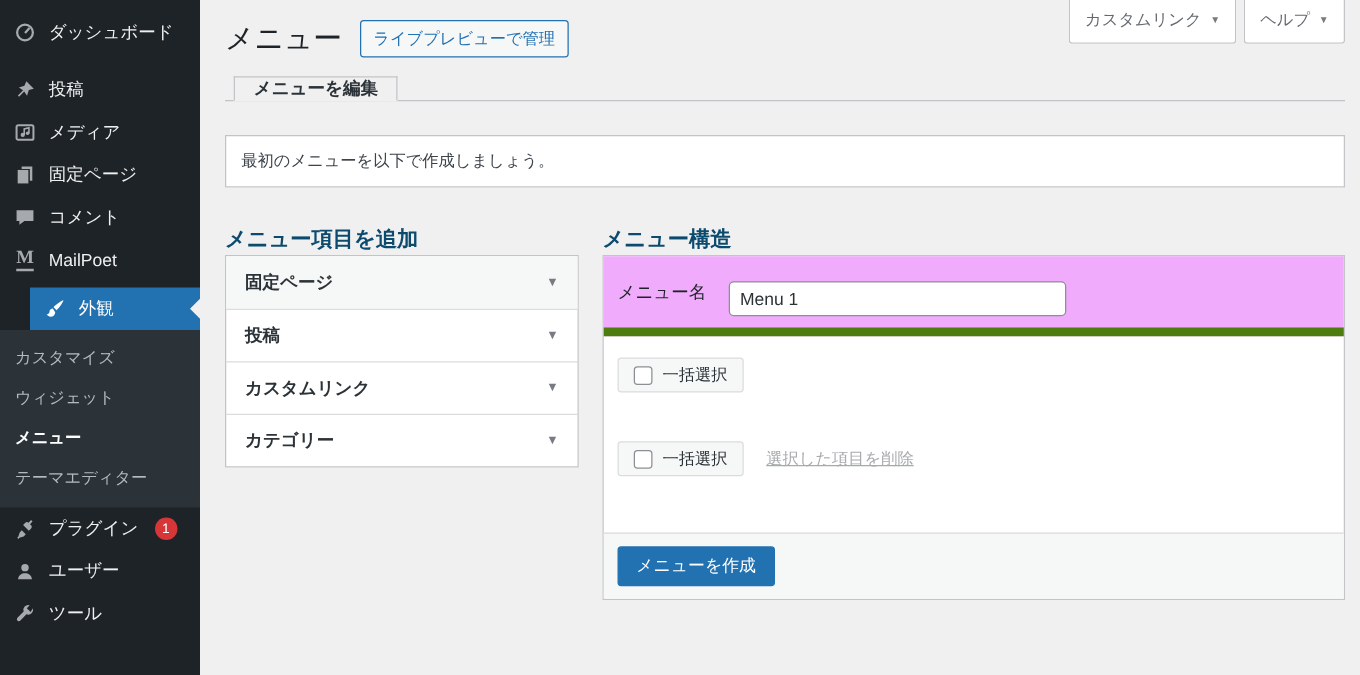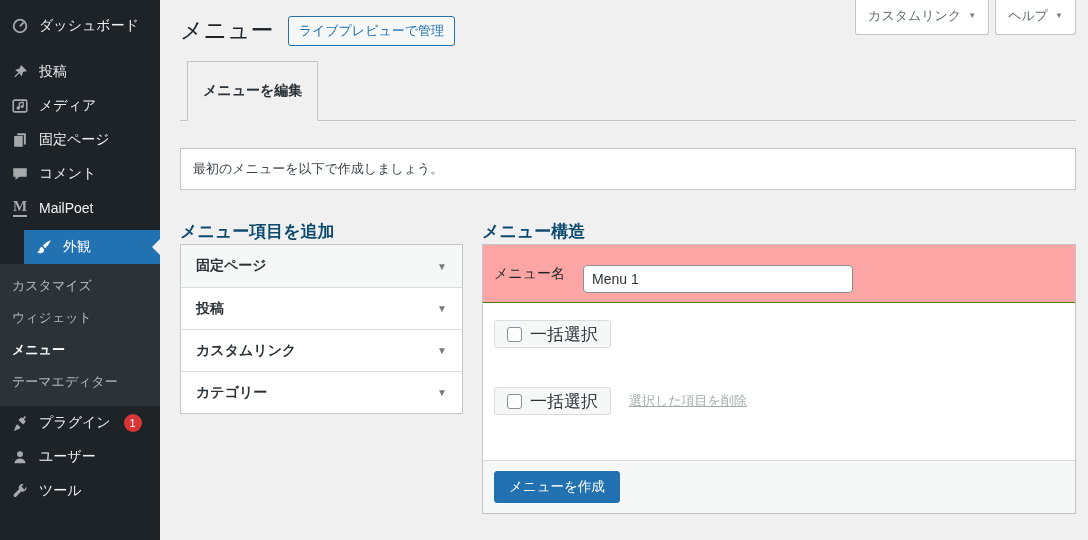--- a/index.html
+++ b/index.html
@@ -25,43 +25,43 @@
   .content { position:absolute; left:160px; top:0; right:0; bottom:0; padding:0 12px 0 20px; }
   .screen-meta { position:absolute; top:0; right:12px; display:flex; gap:6px; }
   .meta-btn { display:inline-flex; align-items:center; gap:7px; padding:7px 12px 9px; background:#fff; border:1px solid #c3c4c7; border-top:none; border-radius:0 0 3px 3px; color:#646970; font-size:13px; cursor:pointer; }
   .caret { font-size:8px; color:#787c82; line-height:1; }
 
   .title-row { margin-top:16px; display:flex; align-items:center; }
   h1.page-title { font-size:23px; font-weight:400; color:#1d2327; line-height:1.3; }
   .page-title-action { margin-left:14px; padding:5px 10px; background:#f6f7f7; border:1px solid #2271b1; border-radius:3px; color:#2271b1; font-size:13px; cursor:pointer; }
 
   .nav-tab-wrapper { display:flex; margin-top:14px; padding-left:7px; border-bottom:1px solid #c3c4c7; }
-  .nav-tab { position:relative; top:1px; display:inline-block; padding:20px 15px; background:#f0f0f1; border:1px solid #c3c4c7; border-bottom:1px solid #f0f0f1; font-size:14px; font-weight:bold; color:#2c3338; cursor:pointer; }
+  .nav-tab { position:relative; top:1px; display:inline-block; padding:0 15px; background:#f0f0f1; border:1px solid #c3c4c7; border-bottom:1px solid #f0f0f1; font-size:14px; font-weight:bold; color:#2c3338; cursor:pointer; }
 
   .manage-notice { margin-top:27px; background:#fff; border:1px solid #c3c4c7; padding:11px 12px; font-size:13px; color:#3c434a; }
 
   .columns { display:flex; gap:19px; margin-top:30px; }
   .col-left { width:283px; flex:0 0 283px; }
   .col-right { flex:1; }
   h2.section-heading { font-size:17px; font-weight:bold; color:#0c4a6e; margin-bottom:1px; }
 
   .accordion { background:#fff; border:1px solid #c3c4c7; }
   .acc-row { display:flex; align-items:center; justify-content:space-between; height:42px; padding:0 15px; font-size:14px; font-weight:bold; color:#2c3338; cursor:pointer; }
   .acc-row + .acc-row { border-top:1px solid #dcdcde; }
   .acc-row.first { background:#f6f7f7; }
   .acc-caret { font-size:10px; color:#787c82; }
 
   .panel { background:#fff; border:1px solid #c3c4c7; }
-  .panel-header { display:flex; align-items:center; gap:18px; padding:9px 11px; background:#fca5a5; border-bottom:1px solid #4d7c0f; }
+  .panel-header { display:flex; align-items:center; gap:18px; padding:9px 11px; background:#f0abfc; border-bottom:7px solid #4d7c0f; }
   .panel-header label { font-size:14px; color:#1d2327; }
   .menu-name-input { width:270px; height:28px; border:1px solid #8c8f94; border-radius:4px; padding:0 8px; font-size:14px; color:#2c3338; background:#fff; font-family:inherit;margin-top:11px; }
   .panel-body { padding:17px 11px 45px; }
   .bulk-row { display:flex; align-items:center; }
   .bulk-row.second { margin-top:39px; }
-  .bulk-btn { display:inline-flex; align-items:center; gap:8px; height:28px; padding:0 12px; background:#f6f7f7; border:1px solid #dcdcde; border-radius:3px; font-size:17px; color:#2c3338; cursor:pointer; }
+  .bulk-btn { display:inline-flex; align-items:center; gap:8px; height:28px; padding:0 12px; background:#f6f7f7; border:1px solid #dcdcde; border-radius:3px; font-size:13px; color:#2c3338; cursor:pointer; }
   .chk { width:15px; height:15px; background:#fff; border:1px solid #8c8f94; border-radius:3px; display:inline-block; }
   .delete-link { margin-left:18px; font-size:13px; color:#a7aaad; text-decoration:underline; cursor:pointer; }
   .panel-footer { display:flex; justify-content:flex-start; padding:10px 11px; background:#f6f7f7; border-top:1px solid #dcdcde; }
   .btn-primary { height:32px; padding:0 14px; background:#2271b1; border:1px solid #2271b1; border-radius:3px; color:#fff; font-size:13.5px; cursor:pointer; font-family:inherit; }
 
   svg { display:block; }
 </style>
 </head>
 <body>
 

